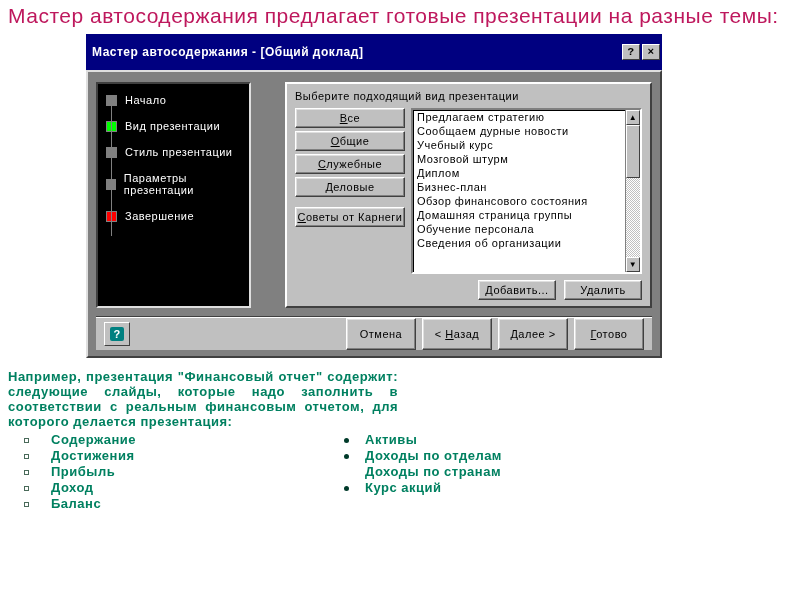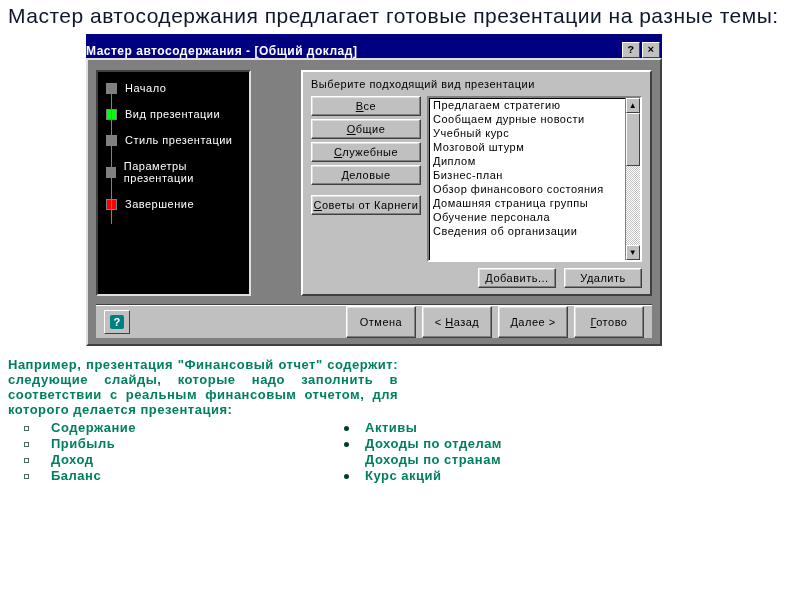--- a/index.html
+++ b/index.html
@@ -6,38 +6,39 @@
   body {
     margin: 0;
     padding: 0;
     width: 800px;
     height: 600px;
     font-family: Arial, sans-serif;
     background: #fff;
     letter-spacing: 0.5px;
   }
   .heading {
-    color: #0f172a;
+    color: #be185d;
     font-size: 21px;
     padding: 4px 0 0 8px;
     text-align: justify;
     width: 790px;
   }
   .dialog-wrap {
     margin: 6px 0 0 86px;
     width: 576px;
   }
   .titlebar {
     background: #000080;
     color: #fff;
-    height: 24px;
+    height: 36px;
     display: flex;
-    align-items: flex-end;
+    align-items: center;
     font-size: 12px;
     font-weight: bold;
+    padding-left: 6px;
   }
   .titlebar .spacer { flex: 1; }
   .tbtn {
     width: 18px; height: 16px;
     background: #c0c0c0;
     border: 1px solid #fff;
     border-right-color:#404040; border-bottom-color:#404040;
     margin-right: 2px;
     font-size: 11px; font-weight:bold;
     display:flex;align-items:center;justify-content:center;
@@ -46,21 +47,21 @@
   }
   .dialog-body {
     background: #808080;
     border: 2px solid #c0c0c0;
     border-top-color:#dfdfdf; border-left-color:#dfdfdf;
     border-right-color:#404040; border-bottom-color:#404040;
     padding: 10px 8px 6px 8px;
     height: 288px;
     display:flex;flex-direction:column;
   }
-  .main-row { display:flex; gap:24px; flex:1; }
+  .main-row { display:flex; gap:8px; flex:1; }
   .wizard-steps {
     width: 155px;
     background: #000;
     border: 2px solid #404040;
     border-right-color:#dfdfdf; border-bottom-color:#dfdfdf;
     padding: 10px 6px 6px 8px;
     color: #fff;
     font-size: 11px;
     position: relative;
   }
@@ -265,20 +266,24 @@
 <div class="below-text">Например, презентация "Финансовый отчет" содержит: следующие слайды, которые надо заполнить в соответствии с реальным финансовым отчетом, для которого делается презентация:</div>
 
 <div class="bullet-cols">
   <div class="col1" id="col1">
       <div class="bline">
         <span class="hb"></span>
         <span>Содержание</span>
       </div>
       <div class="bline">
         <span class="hb"></span>
+        <span>Достижения</span>
+      </div>
+      <div class="bline">
+        <span class="hb"></span>
         <span>Прибыль</span>
       </div>
       <div class="bline">
         <span class="hb"></span>
         <span>Доход</span>
       </div>
       <div class="bline">
         <span class="hb"></span>
         <span>Баланс</span>
       </div>

